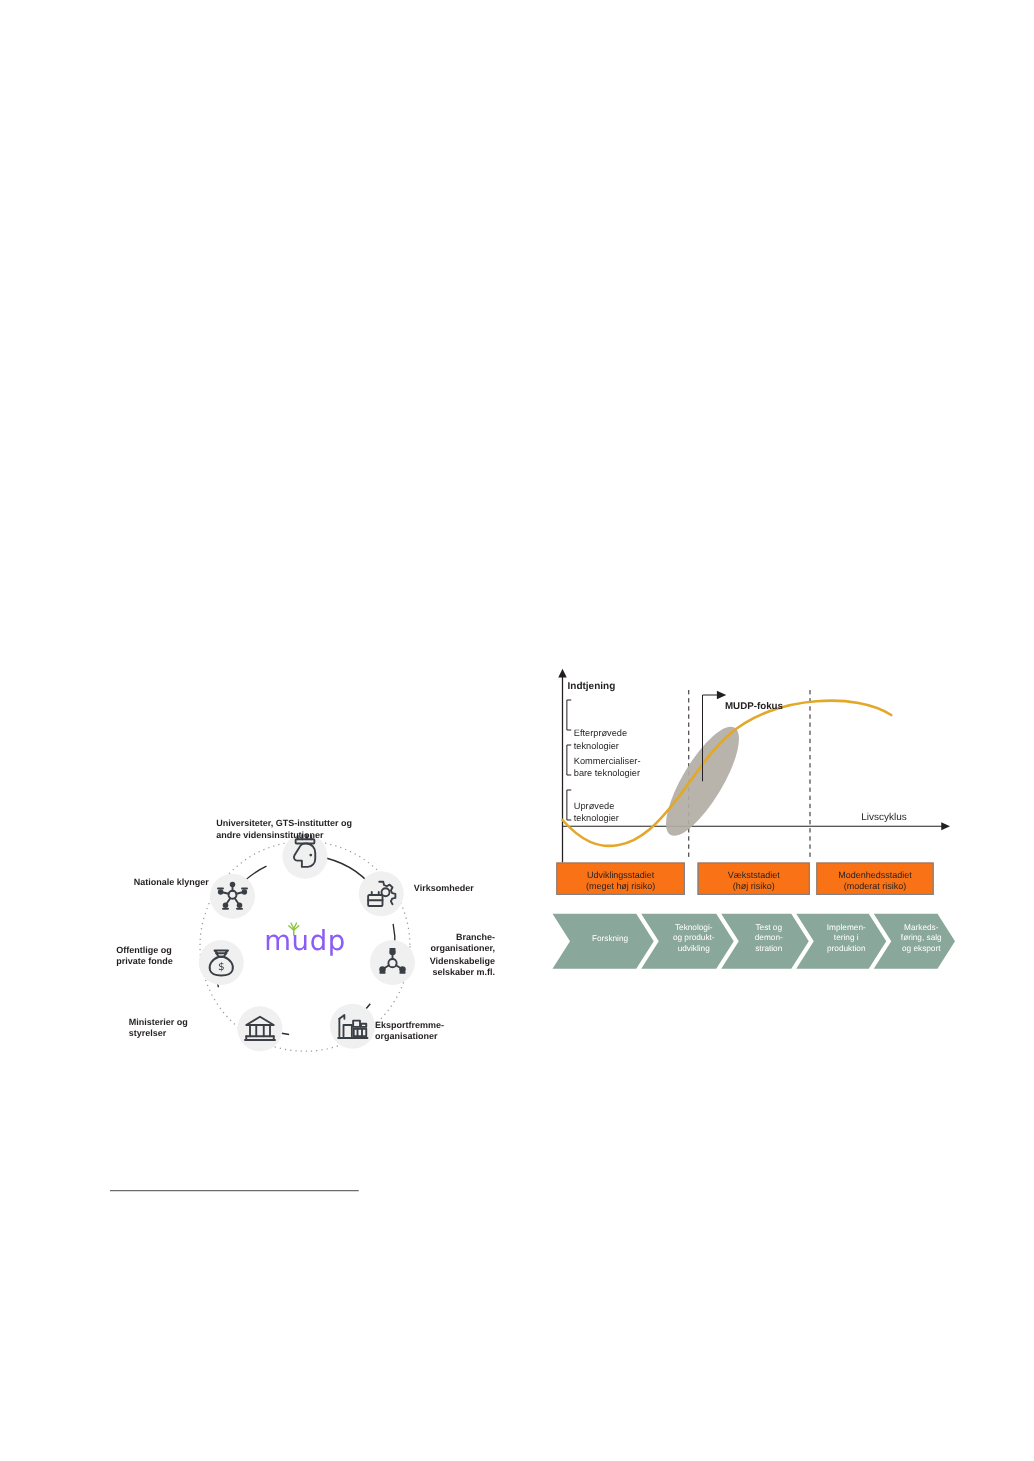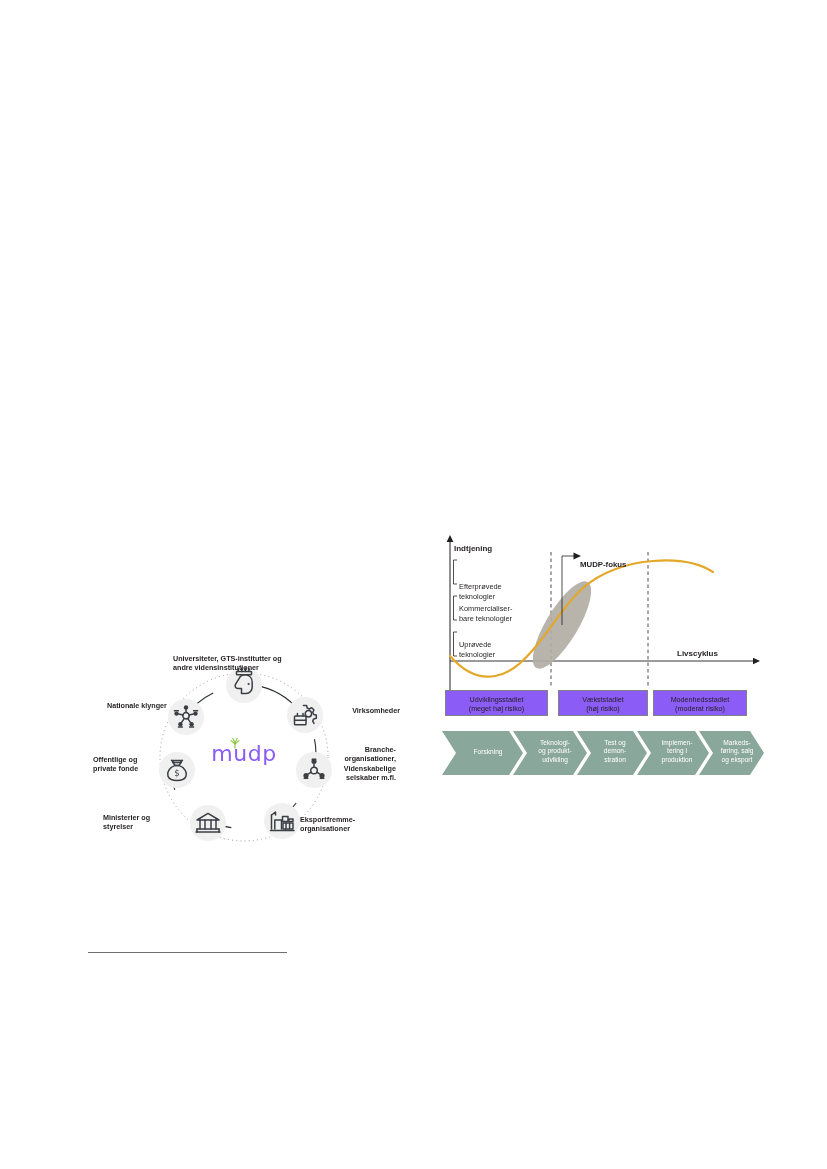--- a/index.html
+++ b/index.html
@@ -45,21 +45,21 @@
     color: #231f20;
     white-space: pre-line;
     font-weight: bold;
   }
 
   
   #eco-lbl-universities { left: 85px;  top: 9px;   width: 160px; text-align:left; }
   #eco-lbl-klynger      { left: 19px;  top: 56px;  width: 80px;  text-align:left; }
   #eco-lbl-fonde        { left: 5px;   top: 110px; width: 82px;  text-align:left; }
   #eco-lbl-ministerier  { left: 15px;  top: 168px; width: 85px;  text-align:left; }
-  #eco-lbl-virksomheder { left: 222px; top: 61px;  width: 90px;  text-align:right; }
+  #eco-lbl-virksomheder { left: 222px; top: 61px;  width: 90px;  text-align:center; }
   #eco-lbl-branche      { left: 212px; top: 100px; width: 96px;  text-align:right; }
   #eco-lbl-eksport      { left: 212px; top: 170px; width: 98px;  }
 
   .mudp-word {
     position: absolute;
     left: 108px;
     top: 96px;
     width: 96px;
     text-align: center;
     color: #8b5cf6;
@@ -95,33 +95,33 @@
     line-height: 9.6px;
     color: #231f20;
     white-space: pre-line;
   }
 
   #ch-indtjening { left: 17px; top: 14px;  width: 90px; font-weight: bold; font-size: 8px;}
   #ch-efter      { left: 22px; top: 38px;  width: 70px; margin-top: 14px; }
   #ch-komm       { left: 22px; top: 74px;  width: 78px; }
   #ch-uproev     { left: 22px; top: 110px; width: 70px; }
   #ch-mudpfokus  { left: 143px; top: 30px; width: 80px; font-weight: bold; font-size:7.8px;}
-  #ch-livscyklus { left: 240px; top: 119px; width: 70px; font-weight: bold; font-size: 8px;}
+  #ch-livscyklus { left: 252px; top: 119px; width: 70px; font-weight: normal; font-size: 8px;}
 
   .stage-box {
     position: absolute;
     border: 0.7px solid #808285;
     box-sizing: border-box;
     text-align: center;
     font-size: 7.2px;
     line-height: 9.4px;
     color: #231f20;
     padding-top: 4px;
     white-space: pre-line;
-    background: #8b5cf6;
+    background: #f97316;
   }
   #stage-box-0 { left: 8px;   top: 160px; width: 103px; height: 26px; }
   #stage-box-1 { left: 121px; top: 160px; width: 90px;  height: 26px; }
   #stage-box-2 { left: 216px; top: 160px; width: 94px;  height: 26px; }
   .chev-label {
     position: absolute;
     text-align: center;
     font-size: 6.6px;
     line-height: 8.4px;
     color: #ffffff;

